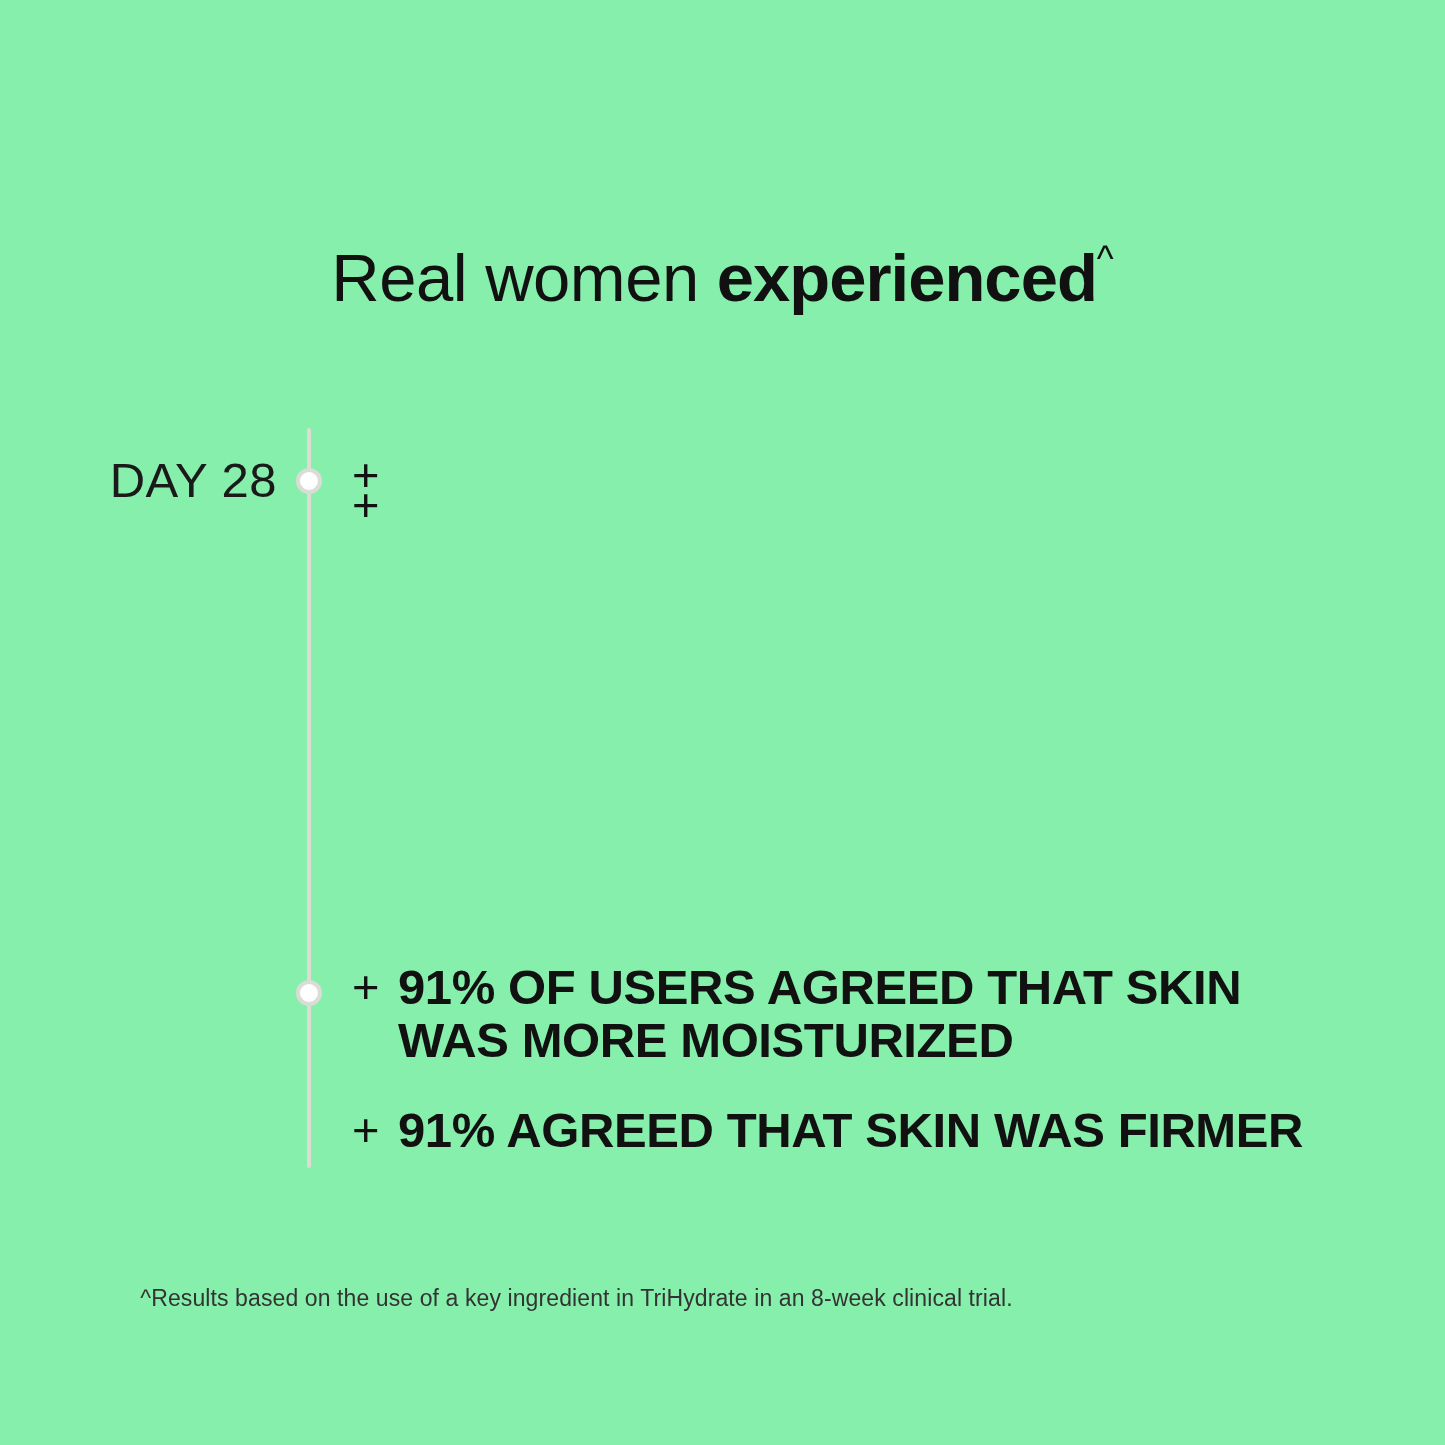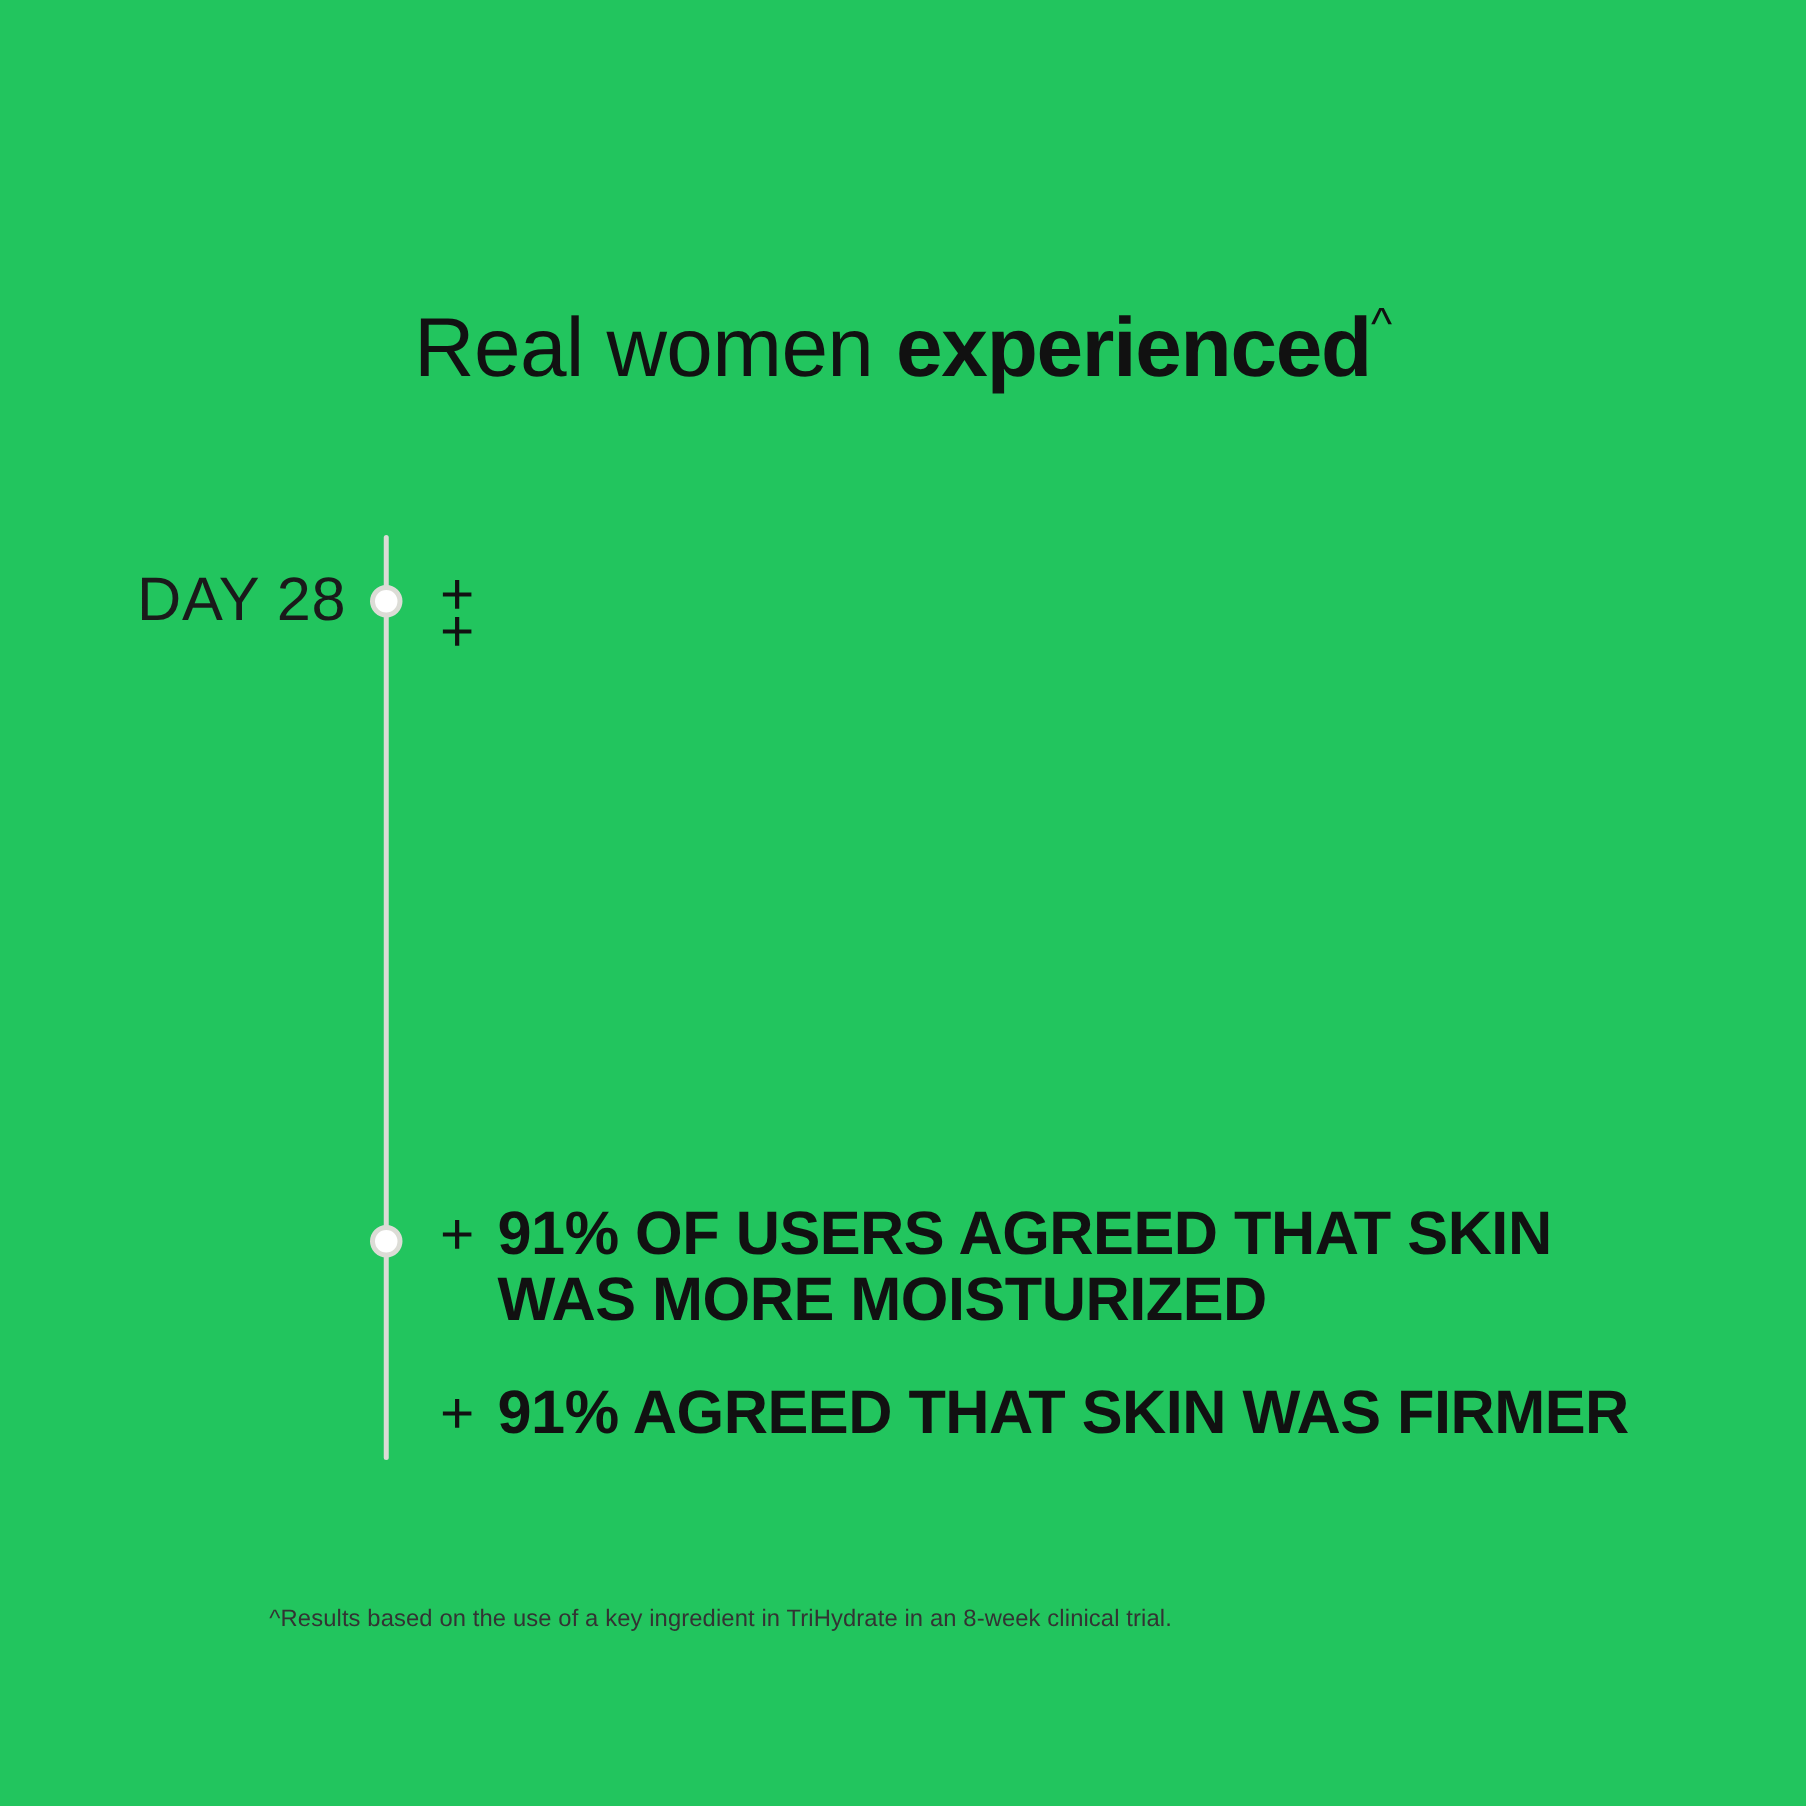--- a/index.html
+++ b/index.html
@@ -12,21 +12,21 @@
     height: 1445px;
     font-family: "Liberation Sans", sans-serif;
     color: #111111;
     overflow: hidden;
     position: relative;
   }
 
   .page {
     position: absolute;
     inset: 0;
-    background: #22c55e;
+    background: #86efac;
   }
 
   
   .headline {
     position: absolute;
     top: 196px;
     left: 0;
     width: 1445px;
     text-align: center;
     white-space: nowrap;
@@ -117,21 +117,21 @@
 
   .claims.g2 .claim { margin-bottom: 36px; }
 
   
   .footnote {
     position: absolute;
     top: 1285px;
     left: 0;
     width: 1153px;
     text-align: center;
-    font-size: 19px;
+    font-size: 23px;
     font-weight: 400;
     letter-spacing: 0.1px;
     color: #333333;
     white-space: nowrap;
   }
 </style>
 </head>
 <body>
 
 <div class="page">

